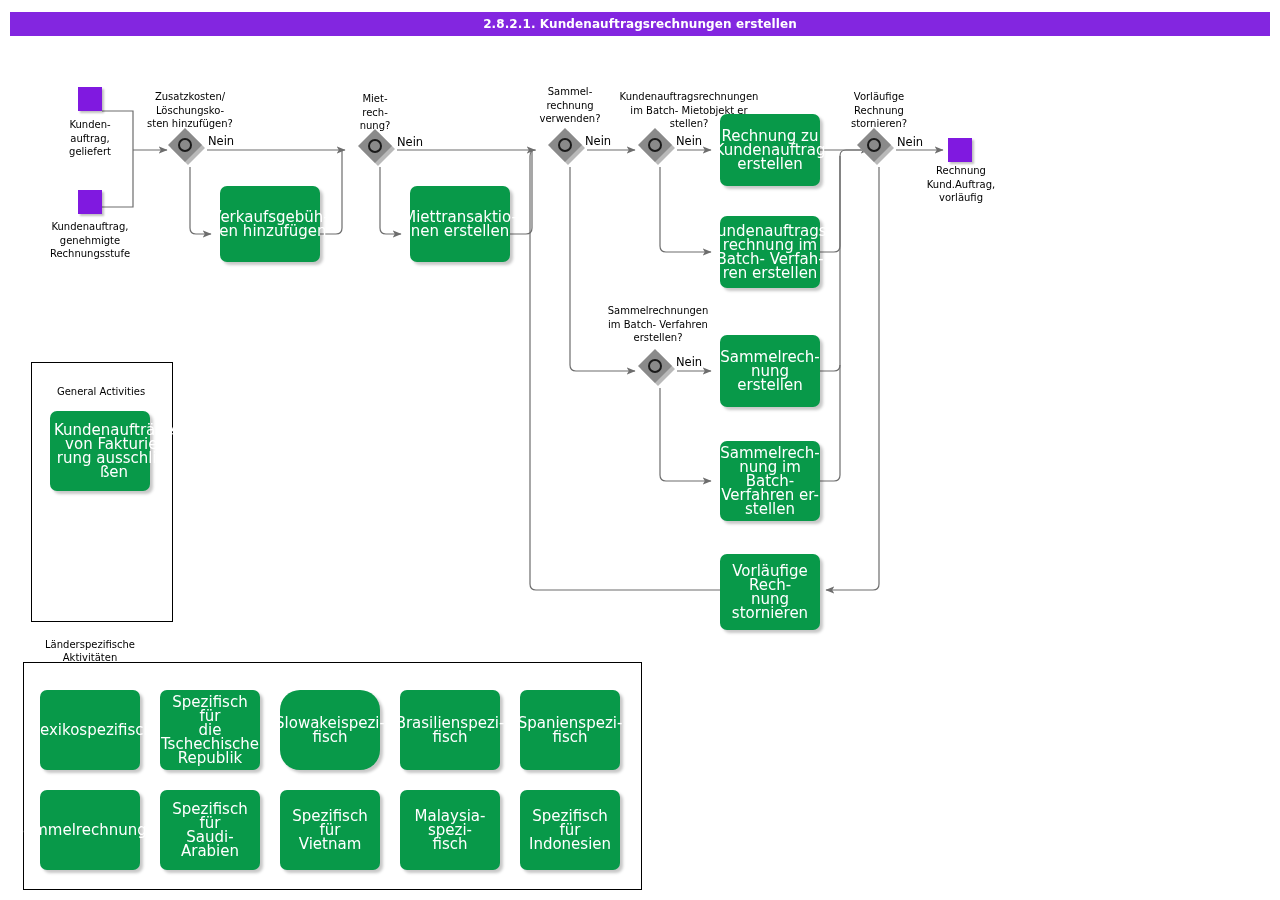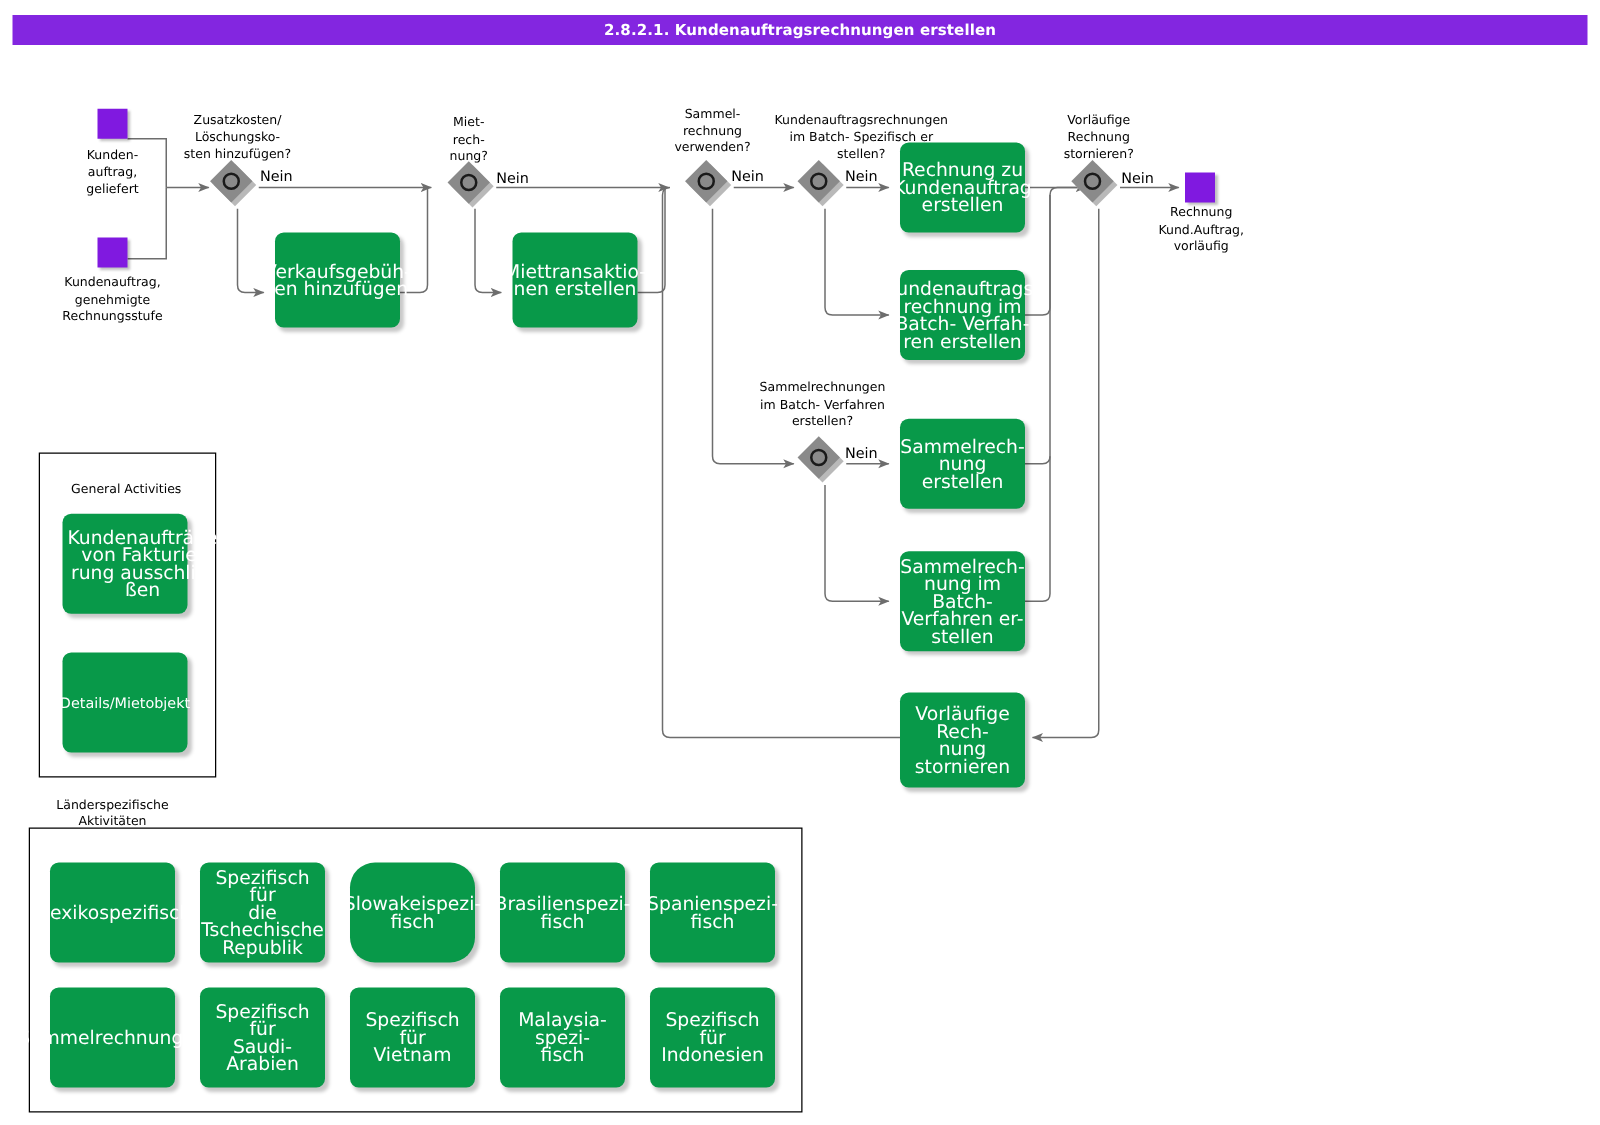--- a/index.html
+++ b/index.html
@@ -173,21 +173,21 @@
 rechnung
 verwenden?</div>
   <div class="nein" style="left:585px;top:135px;">Nein</div>
 
   <div class="gate" style="left:643px;top:133px;">
     <div class="dshadow"></div>
     <div class="dbody"></div>
     <div class="ring"></div>
   </div>
   <div class="lbl" style="left:578px;top:90px;width:222px;">Kundenauftragsrechnungen
-im Batch- Spezifisch  er
+im Batch- Mietobjekt  er
 stellen?</div>
   <div class="nein" style="left:676px;top:135px;">Nein</div>
 
   <div class="gate" style="left:643px;top:354px;">
     <div class="dshadow"></div>
     <div class="dbody"></div>
     <div class="ring"></div>
   </div>
   <div class="lbl" style="left:578px;top:304px;width:160px;">Sammelrechnungen
 im Batch- Verfahren
@@ -230,21 +230,20 @@
   <div class="act" style="left:720px;top:554px;width:100px;height:76px;">Vorläufige Rech-
 nung stornieren</div>
 
   <div class="frame" style="left:31px;top:362px;width:140px;height:258px;"></div>
   <div class="frame-title" style="left:36px;top:385px;width:130px;">General Activities</div>
 
   <div class="act" style="left:50px;top:411px;width:100px;height:80px;padding-left:32px;">Kundenaufträge
 von Fakturie-
 rung ausschlie-
 ßen</div>
-  <div class="act" style="left:50px;top:522px;width:100px;height:80px;font-size:11.5px;">Details/Mietobjekt</div>
 
   <div class="frame-title" style="left:25px;top:638px;width:130px;">Länderspezifische
 Aktivitäten</div>
   <div class="frame" style="left:23px;top:662px;width:617px;height:226px;"></div>
 
   <div class="act" style="left:40px;top:690px;width:100px;height:80px;">Mexikospezifisch</div>
   <div class="act" style="left:160px;top:690px;width:100px;height:80px;">Spezifisch für
 die Tschechische
 Republik</div>
   <div class="act" style="left:280px;top:690px;width:100px;height:80px;border-radius:20px;">Slowakeispezi-

